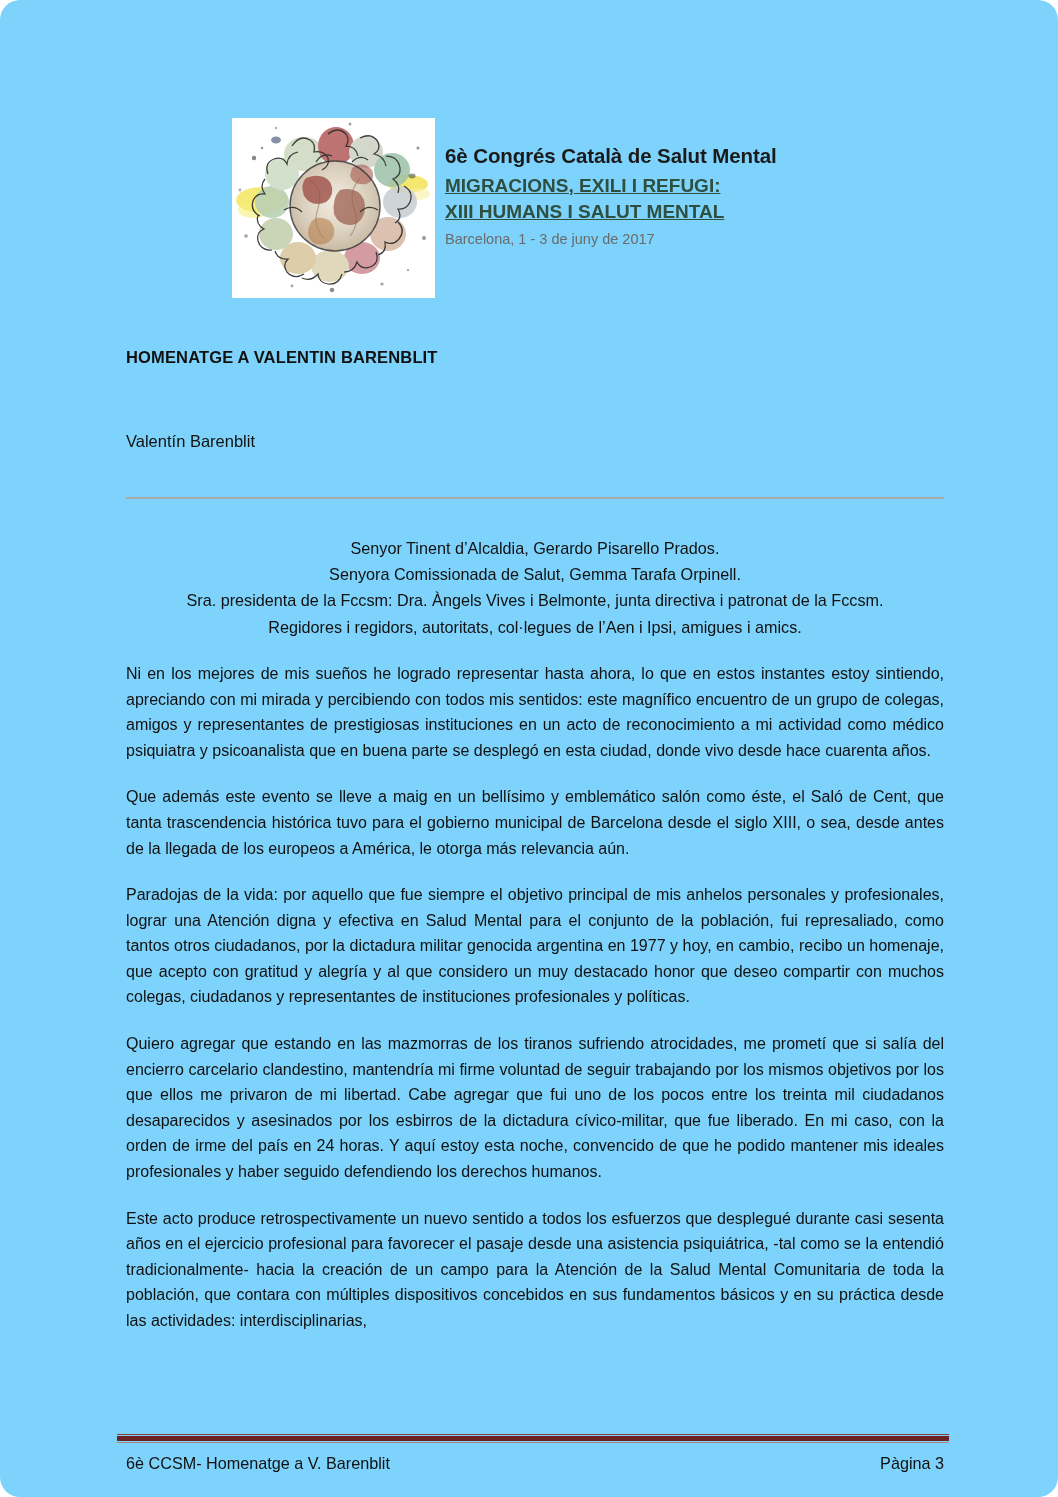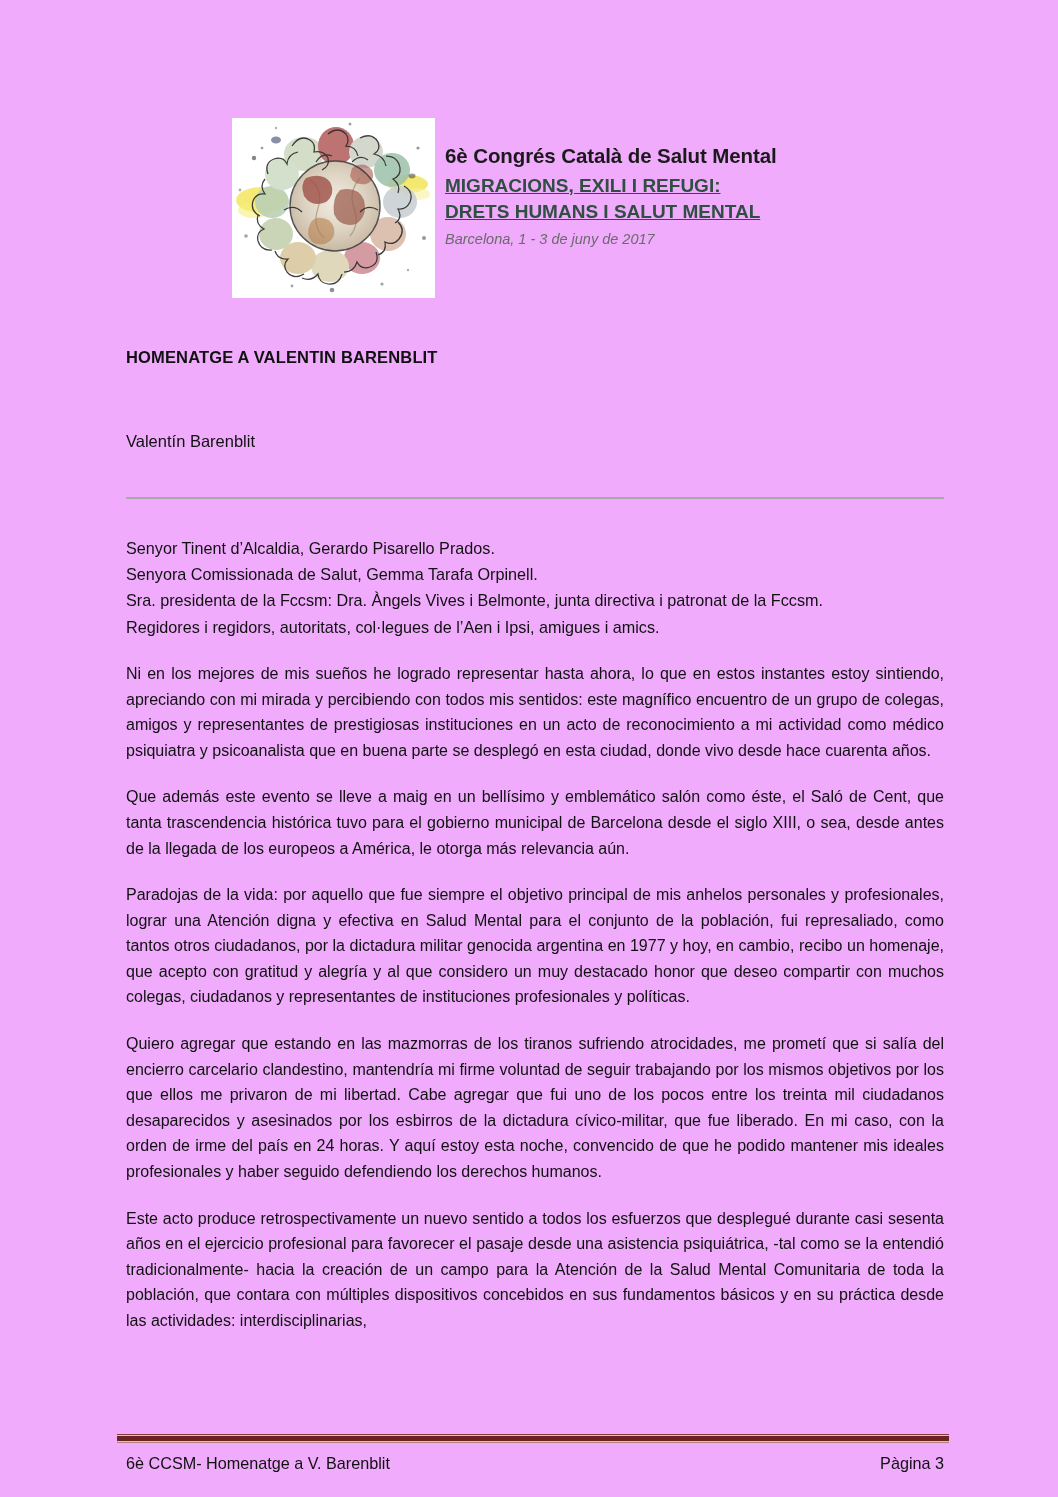--- a/index.html
+++ b/index.html
@@ -8,23 +8,24 @@
     background: #ffffff;
   }
   body {
     font-family: "Liberation Sans", sans-serif;
     -webkit-font-smoothing: antialiased;
   }
   .page {
     position: relative;
     width: 1058px;
     height: 1497px;
-    background: #f0abfc;
+    background: #7dd3fc;
     overflow: hidden;
     box-sizing: border-box;
+    border-radius: 20px;
   }
 
   
   .header-band {
     position: absolute;
     left: 232px;
     top: 118px;
     width: 700px;
     height: 180px;
     display: flex;
@@ -61,21 +62,20 @@
     line-height: 1.38;
     white-space: nowrap;
     text-decoration: underline;
   }
   .congress-sub1 { margin-top: 5px; }
   .congress-date {
     font-size: 14.5px;
     color: #6a6a6a;
     margin-top: 6px;
     white-space: nowrap;
-    font-style: italic;
   }
 
   
   .doc-title {
     position: absolute;
     left: 126px;
     top: 348px;
     font-size: 16.5px;
     font-weight: bold;
     color: #111111;
@@ -110,21 +110,21 @@
   .body-block {
     position: absolute;
     left: 126px;
     top: 535px;
     width: 818px;
   }
   .salutation-line {
     font-size: 16.2px;
     color: #111111;
     line-height: 1.62;
-    text-align: left;
+    text-align: center;
     white-space: nowrap;
   }
   .para {
     font-size: 16px;
     color: #111111;
     line-height: 1.6;
     text-align: justify;
     text-justify: inter-word;
     margin: 0;
     hyphens: none;
@@ -251,21 +251,21 @@
           <circle cx="44" cy="10" r="1.2" opacity="0.4"></circle>
           <ellipse cx="44" cy="22" rx="5" ry="3.5" fill="#5f6a8a" opacity="0.75"></ellipse>
           <ellipse cx="180" cy="58" rx="3.5" ry="2.4" opacity="0.5"></ellipse>
         </g>
       </svg>
     </div>
 
     <div class="header-text">
       <div class="congress-title">6è Congrés Català de Salut Mental</div>
       <div class="congress-sub1">MIGRACIONS, EXILI I REFUGI:</div>
-      <div class="congress-sub2">DRETS HUMANS I SALUT MENTAL</div>
+      <div class="congress-sub2">XIII HUMANS I SALUT MENTAL</div>
       <div class="congress-date">Barcelona, 1 - 3 de juny de 2017</div>
     </div>
   </div>
 
   <div class="doc-title">HOMENATGE A VALENTIN BARENBLIT</div>
   <div class="author">Valentín Barenblit</div>
 
   <div class="divider"></div>
 
   <div class="body-block">

